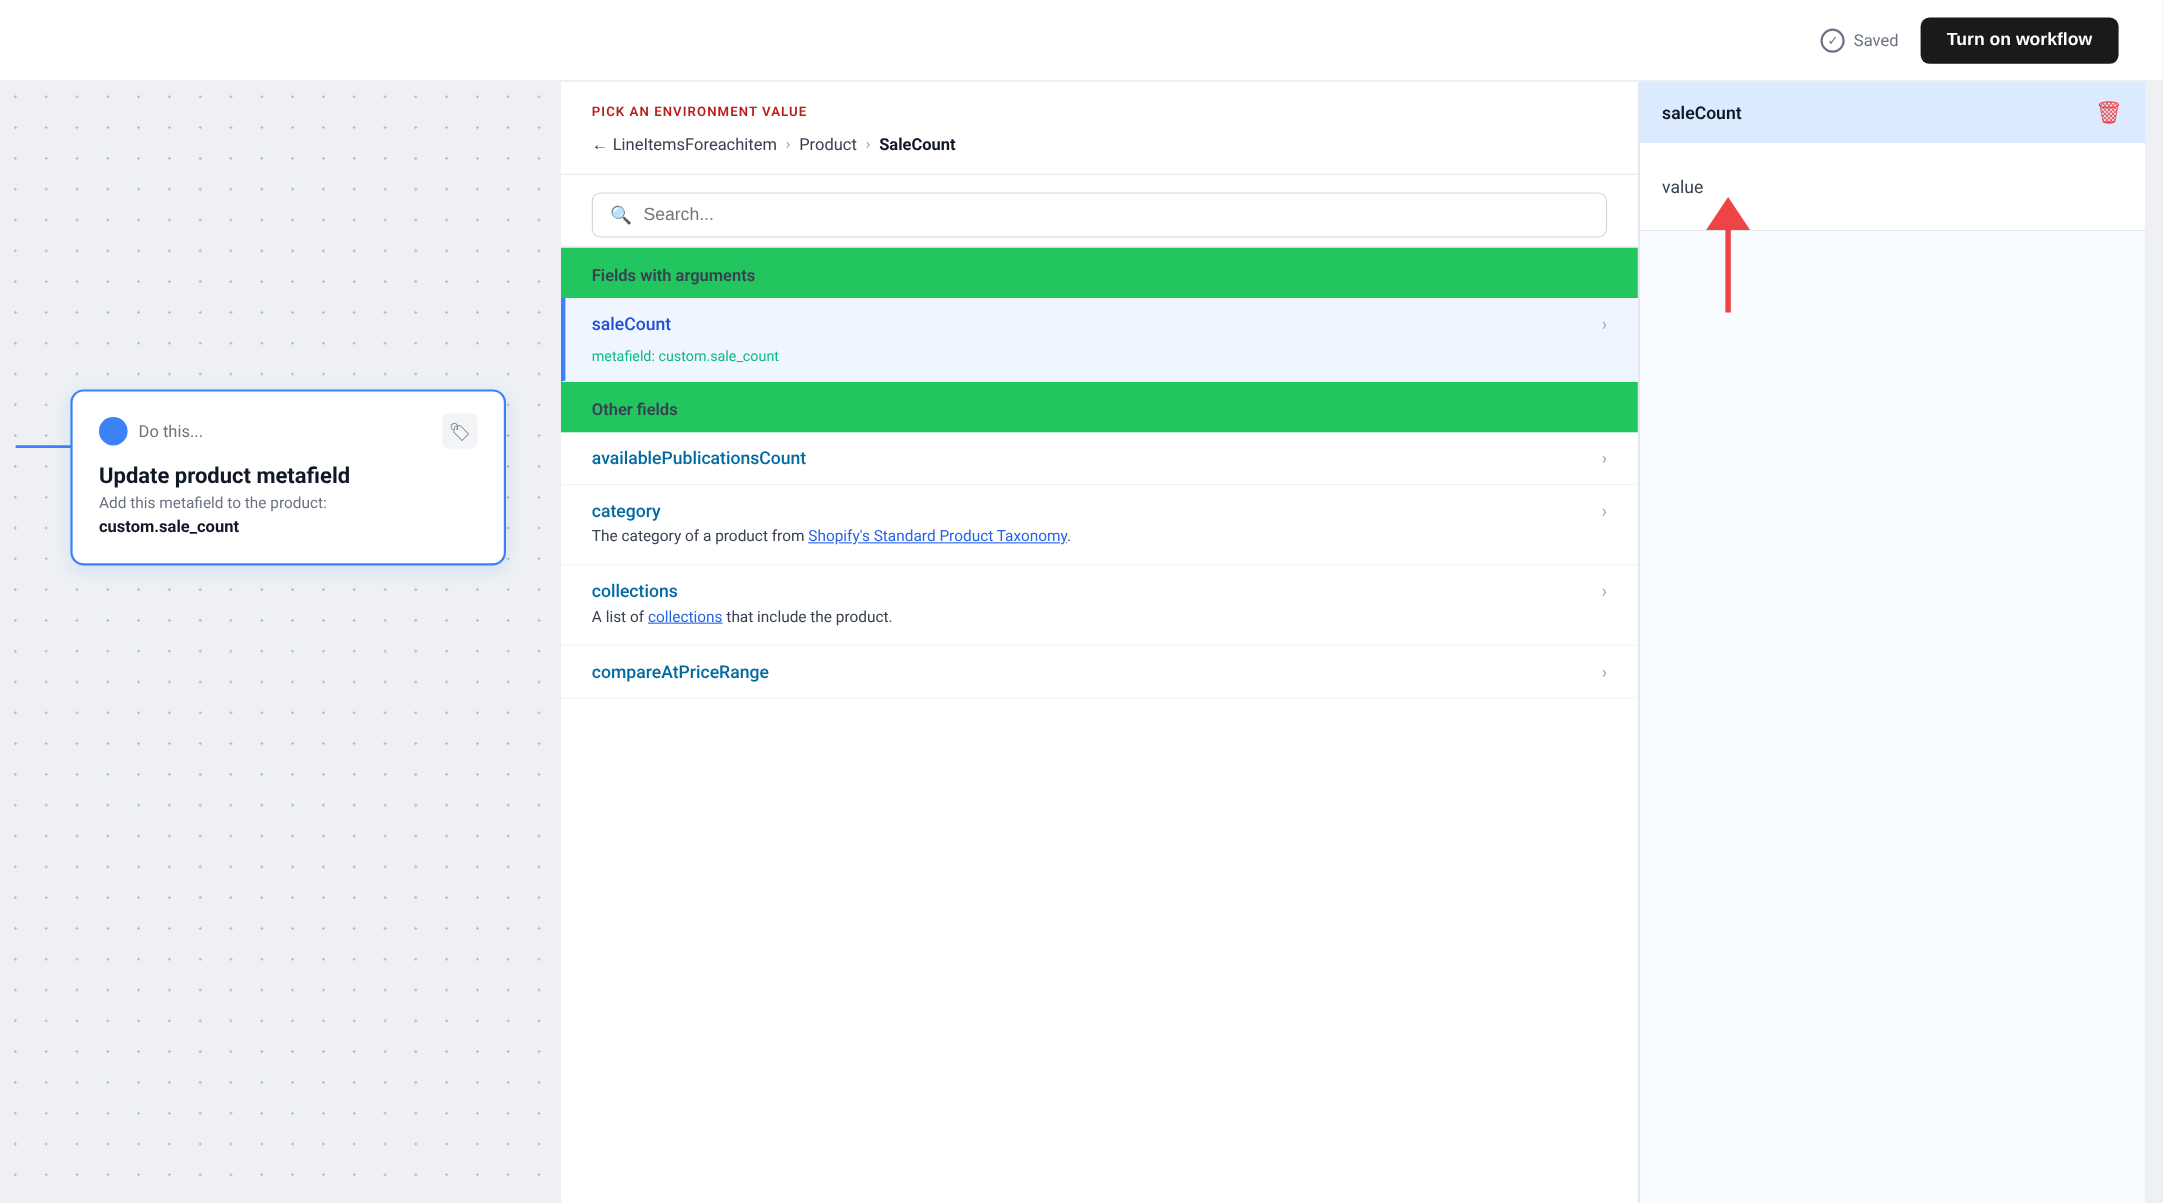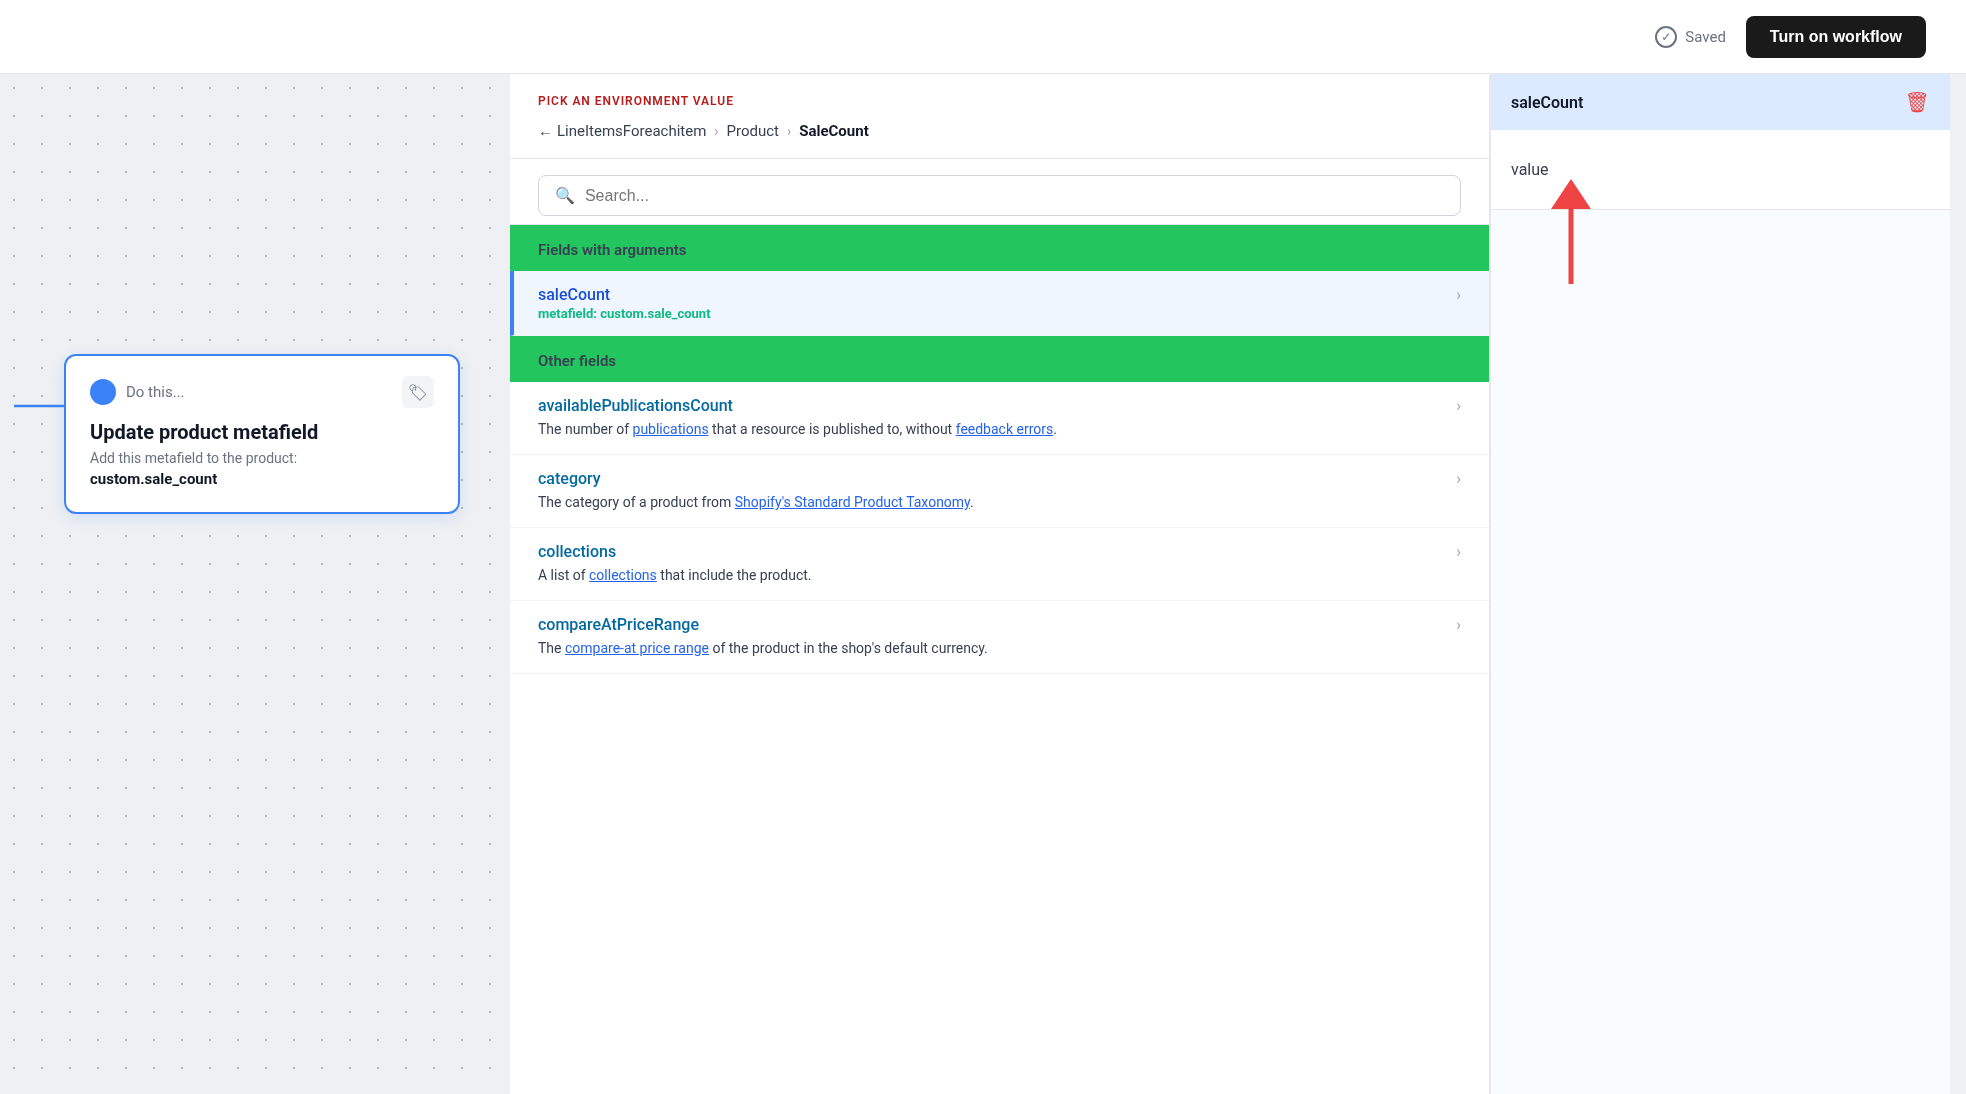--- a/index.html
+++ b/index.html
@@ -234,22 +234,21 @@
       font-size: 16px;
       color: #0369a1;
       font-weight: 500;
     }
     .field-item.selected .field-name {
       color: #1d4ed8;
     }
     .field-sub {
       font-size: 13px;
       color: #10b981;
-      margin-top: 2px;
-      font-weight: bold;
+      margin-top: 13px;
     }
     .field-desc {
       font-size: 14px;
       color: #374151;
       margin-top: 4px;
       line-height: 1.5;
     }
     .field-desc a {
       color: #2563eb;
       text-decoration: underline;
@@ -386,23 +385,20 @@
         <div class="field-sub">metafield: custom.sale_count</div>
       </div>
 
       <div class="section-header">Other fields</div>
 
       <div class="field-item">
         <div class="field-item-row">
           <span class="field-name">availablePublicationsCount</span>
           <span class="chevron-right">›</span>
         </div>
-        <div class="field-desc">
-          The number of <a>publications</a> that a resource is published to, without <a>feedback errors</a>.
-        </div>
       </div>
 
       <div class="field-item">
         <div class="field-item-row">
           <span class="field-name">category</span>
           <span class="chevron-right">›</span>
         </div>
         <div class="field-desc">
           The category of a product from <a>Shopify's Standard Product Taxonomy</a>.
         </div>
@@ -416,23 +412,20 @@
         <div class="field-desc">
           A list of <a>collections</a> that include the product.
         </div>
       </div>
 
       <div class="field-item">
         <div class="field-item-row">
           <span class="field-name">compareAtPriceRange</span>
           <span class="chevron-right">›</span>
         </div>
-        <div class="field-desc">
-          The <a>compare-at price range</a> of the product in the shop's default currency.
-        </div>
       </div>
 
     </div>
   </div>
 
   <div class="right-panel">
 
     <div class="right-panel-header">
       <span class="right-panel-title">saleCount</span>
       <span class="delete-icon">🗑</span>

